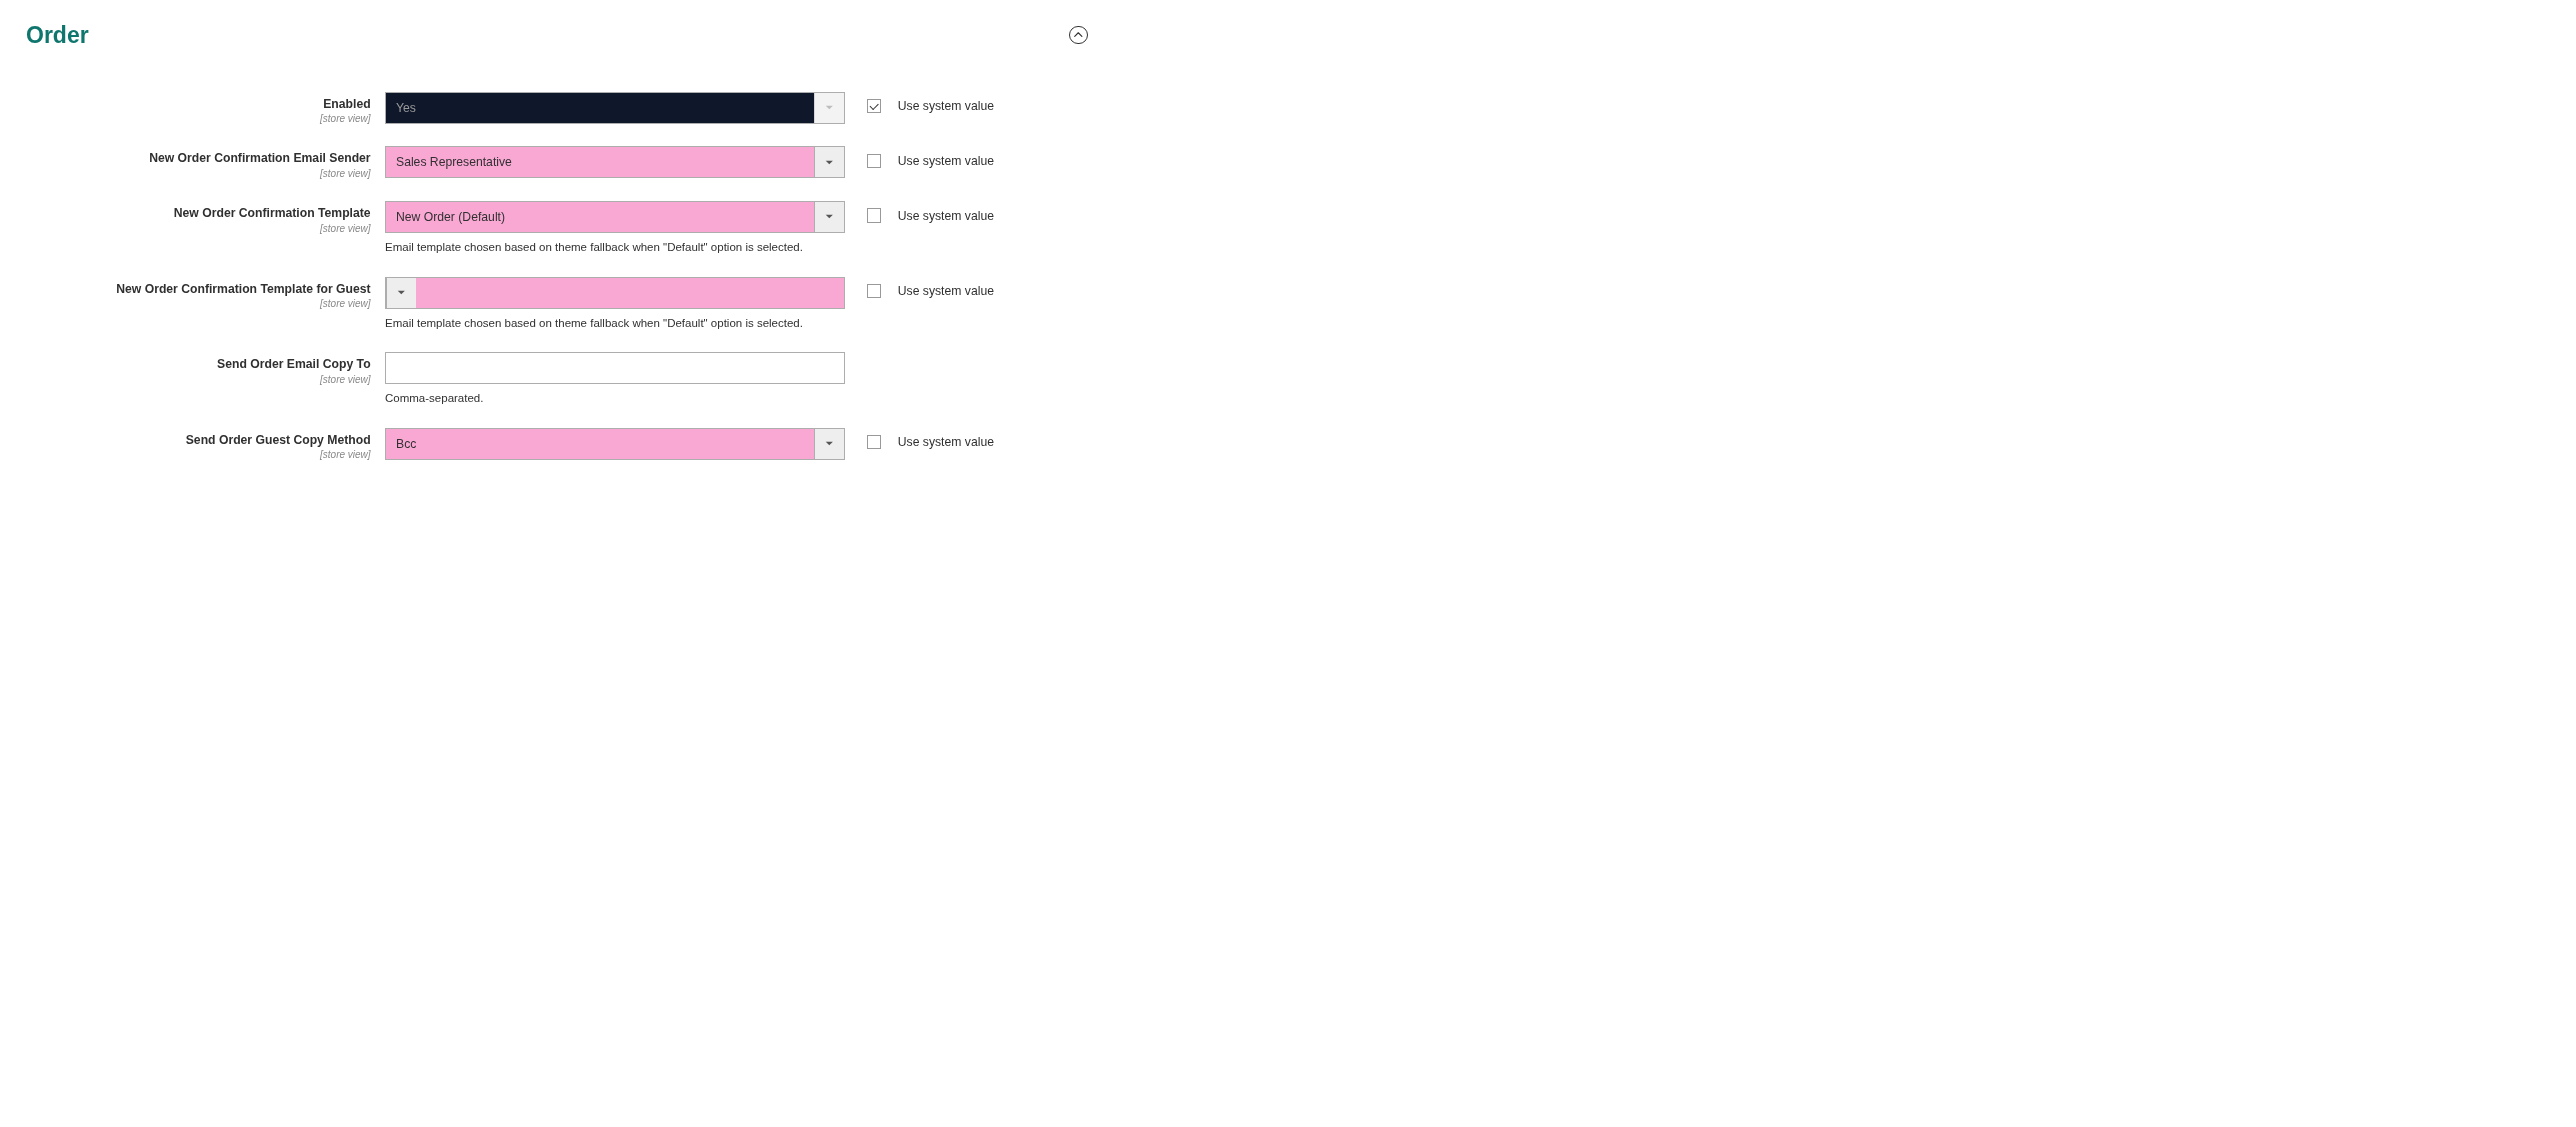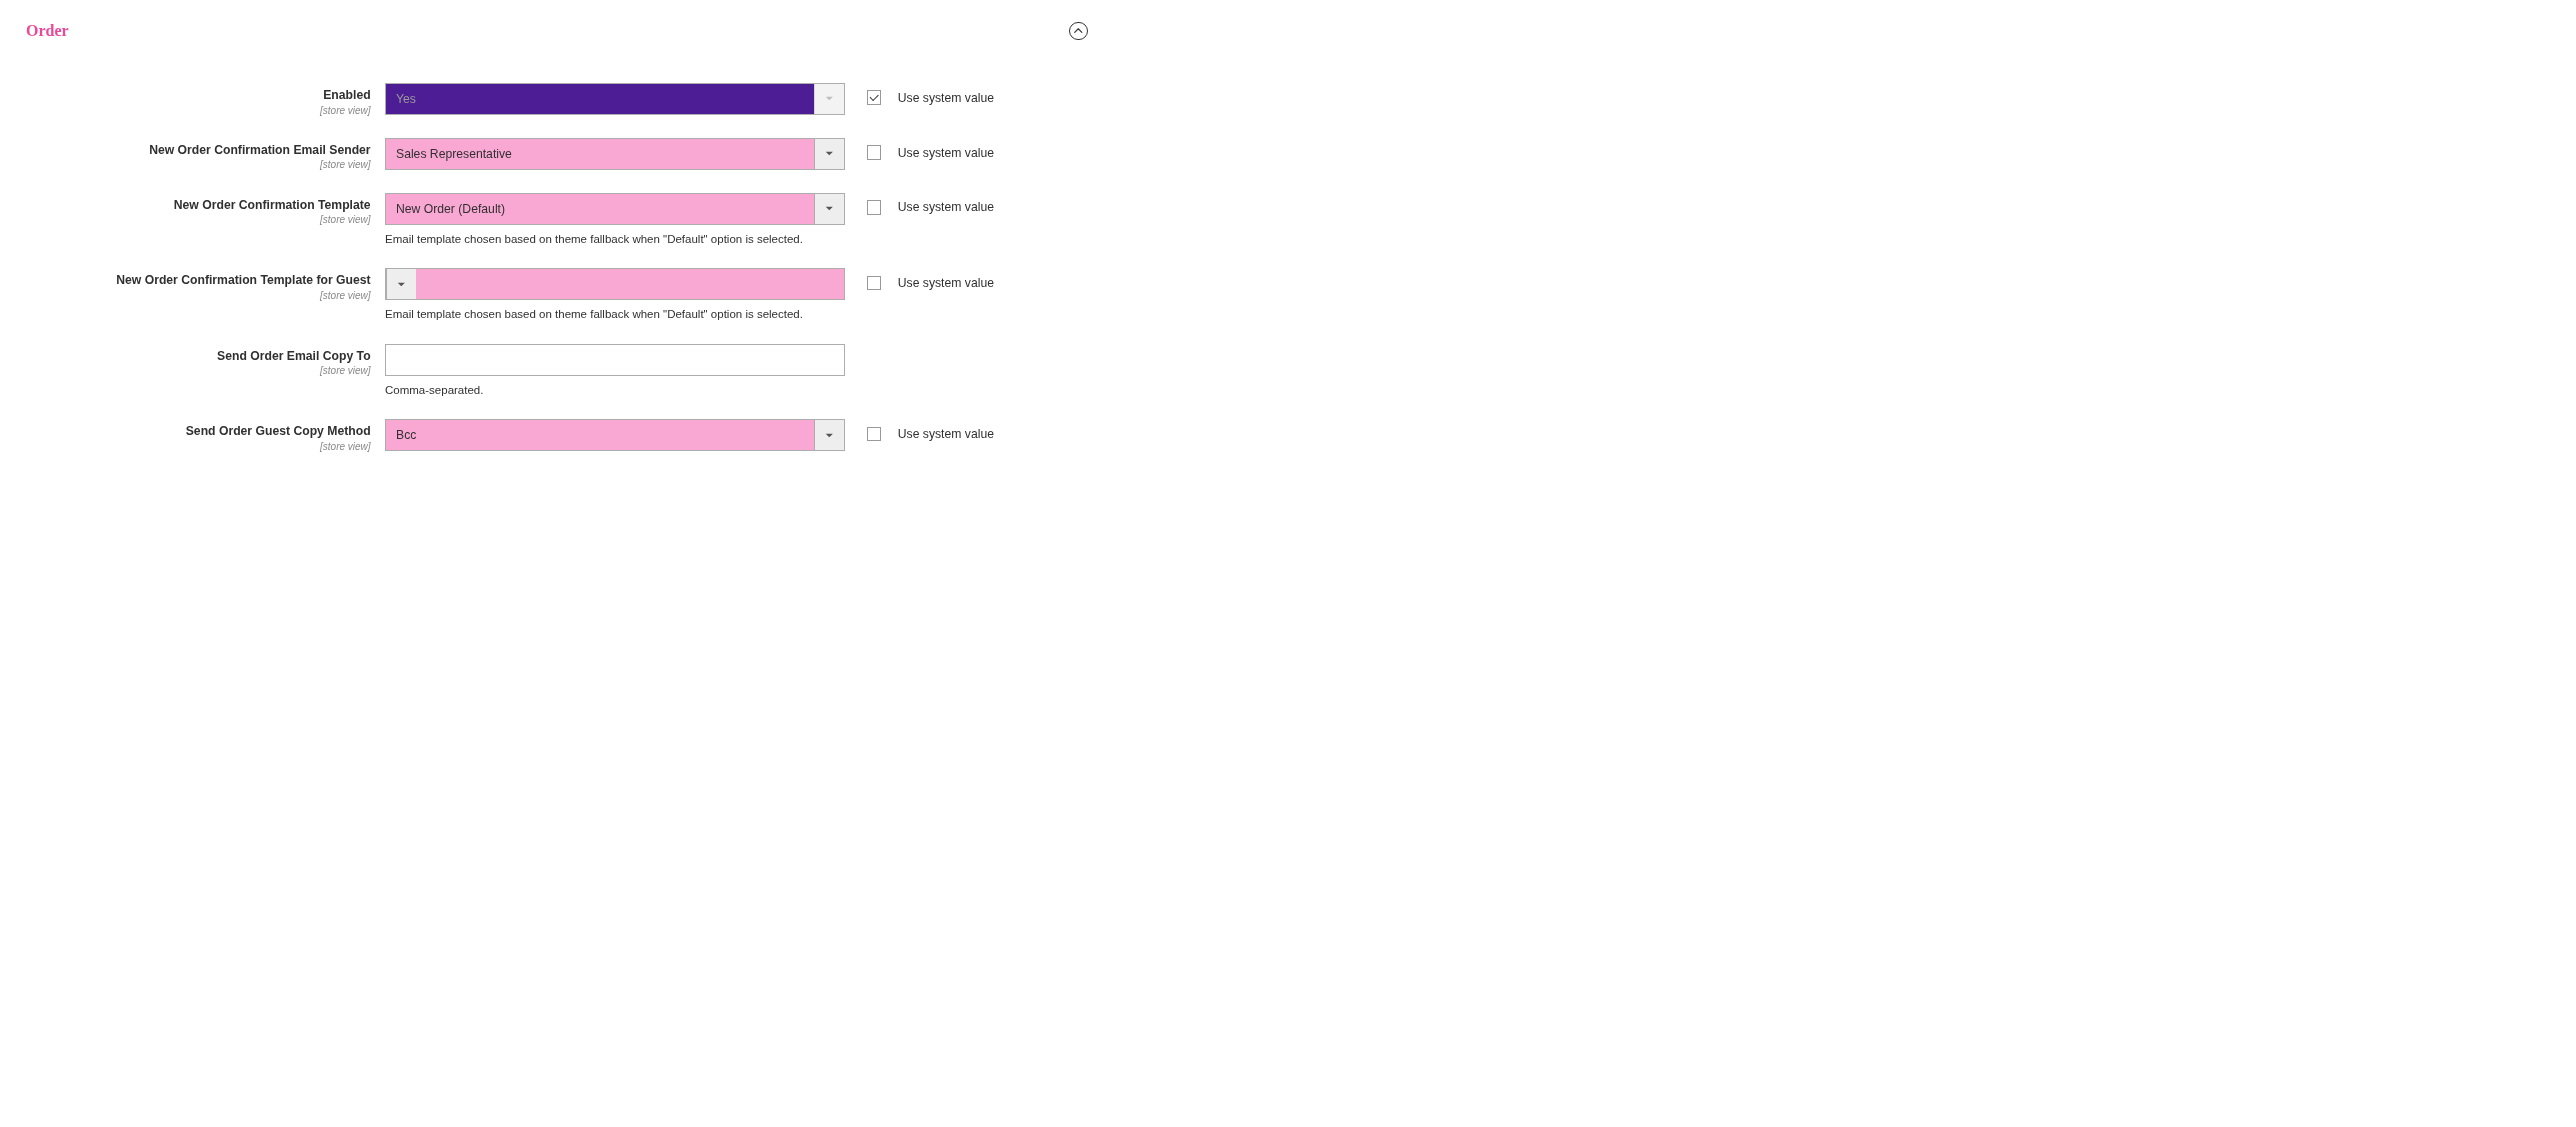--- a/index.html
+++ b/index.html
@@ -13,24 +13,23 @@
     width: 1121px;
     padding: 21.6px 26px 29px 26px;
   }
   .section-header {
     display: flex;
     justify-content: space-between;
     align-items: center;
     margin-bottom: 43px;
   }
   .section-title {
-    font-size: 16px;
+    font-size: 23px;
     font-weight: 700;
-    color: #ec4899;
-    font-family: Liberation Serif, serif;
+    color: #0f766e;
   }
   .collapse-btn {
     width: 18.7px;
     height: 18.7px;
     border: 1.1px solid #333;
     border-radius: 50%;
     display: flex;
     align-items: center;
     justify-content: center;
     cursor: pointer;
@@ -70,21 +69,21 @@
   .select-wrap {
     position: relative;
     width: 100%;
     height: 32px;
     border: 0.7px solid #adadad;
     display: flex;
     align-items: stretch;
     background: #f9a8d4;
   }
   .select-wrap.disabled {
-    background: #4c1d95;
+    background: #0f172a;
     color: #8a8a8a;
   }
   .select-value {
     flex: 1;
     display: flex;
     align-items: center;
     padding: 0 10px;
     font-size: 12.2px;
     color: #303030;
   }

